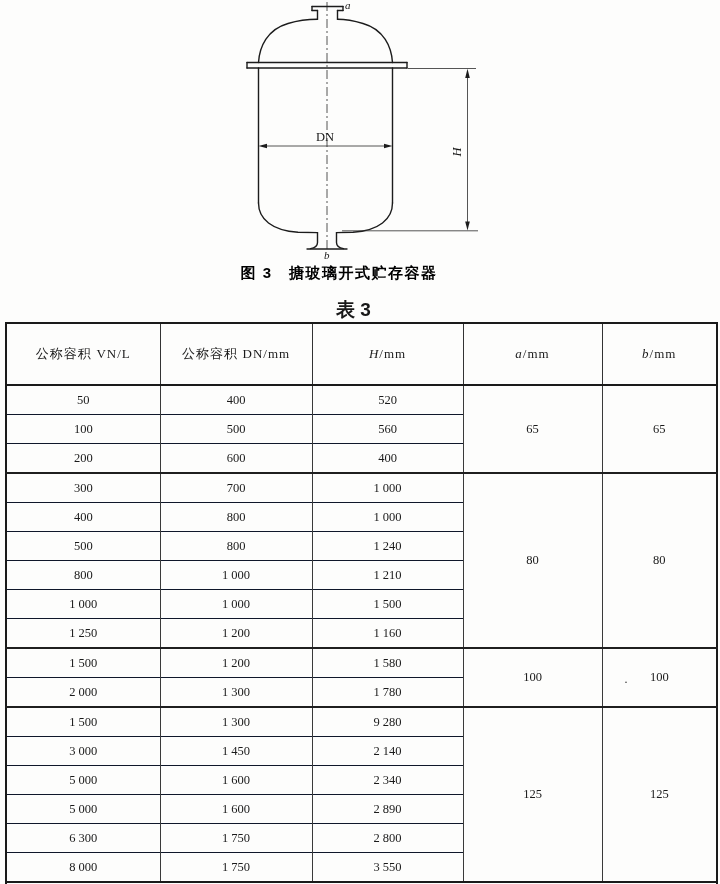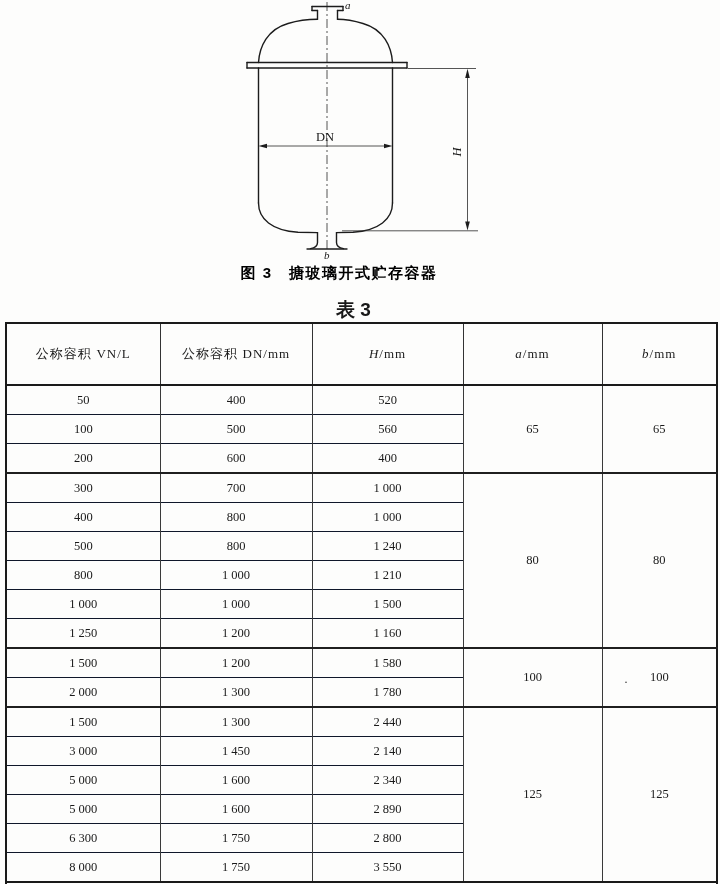--- a/index.html
+++ b/index.html
@@ -187,21 +187,21 @@
           <td rowspan="2" class="merged">100<span class="stray-dot">.</span></td>
         </tr>
         <tr>
           <td>2 000</td>
           <td>1 300</td>
           <td>1 780</td>
         </tr>
         <tr class="group-start">
           <td>1 500</td>
           <td>1 300</td>
-          <td>2 440</td>
+          <td>9 280</td>
           <td rowspan="6" class="merged">125</td>
           <td rowspan="6" class="merged">125</td>
         </tr>
         <tr>
           <td>3 000</td>
           <td>1 450</td>
           <td>2 140</td>
         </tr>
         <tr>
           <td>5 000</td>

